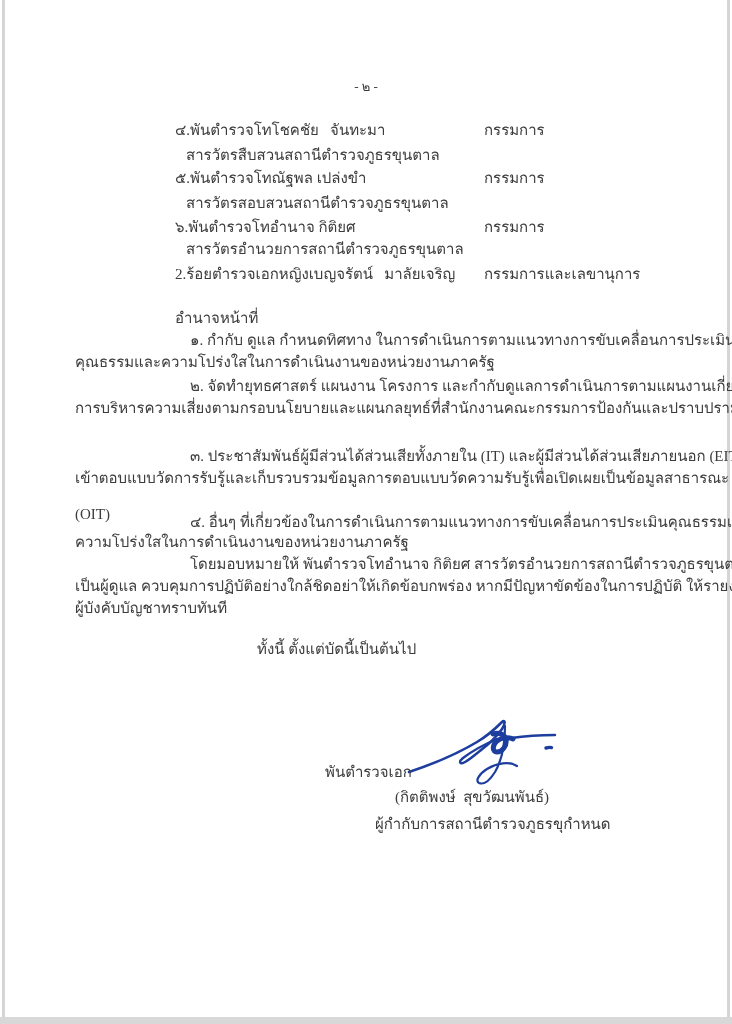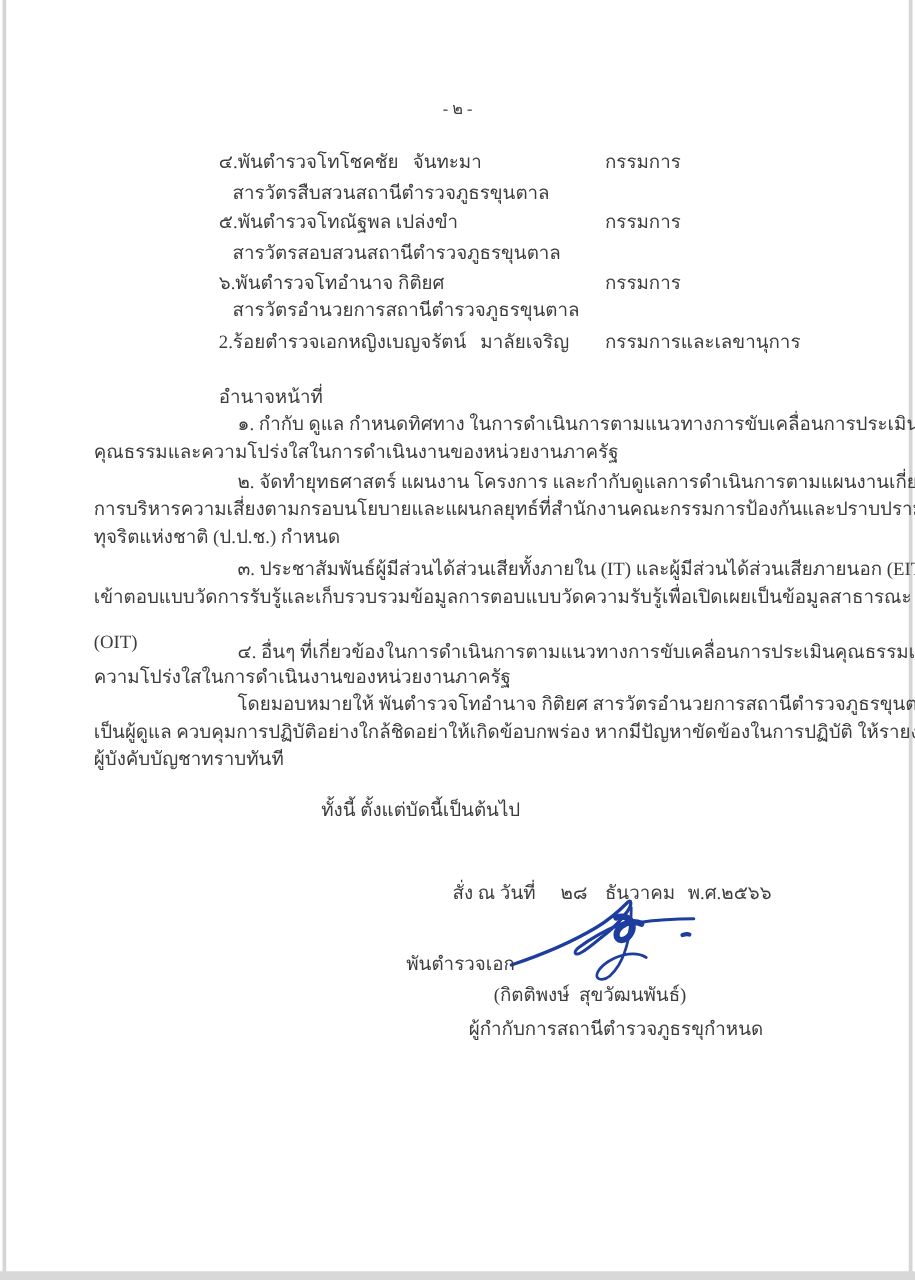--- a/index.html
+++ b/index.html
@@ -81,35 +81,31 @@
 
   <div class="line name-col" style="top:264px">2.ร้อยตำรวจเอกหญิงเบญจรัตน์   มาลัยเจริญ</div>
   <div class="line role-col" style="top:264px">กรรมการและเลขานุการ</div>
 
   <div class="line name-col" style="top:308px">อำนาจหน้าที่</div>
 
   <div class="line duty-indent" style="top:330px">๑. กำกับ ดูแล กำหนดทิศทาง ในการดำเนินการตามแนวทางการขับเคลื่อนการประเมิน</div>
   <div class="line duty-cont" style="top:352px">คุณธรรมและความโปร่งใสในการดำเนินงานของหน่วยงานภาครัฐ</div>
   <div class="line duty-indent" style="top:376px">๒. จัดทำยุทธศาสตร์ แผนงาน โครงการ และกำกับดูแลการดำเนินการตามแผนงานเกี่ยวกับ</div>
   <div class="line duty-cont" style="top:398px">การบริหารความเสี่ยงตามกรอบนโยบายและแผนกลยุทธ์ที่สำนักงานคณะกรรมการป้องกันและปราบปรามการ</div>
-  <div class="line duty-cont" style="top:420px">ทุจริตแห่งชาติ (ป.ป.ช.) กำหนด</div>
   <div class="line duty-indent" style="top:446px">๓. ประชาสัมพันธ์ผู้มีส่วนได้ส่วนเสียทั้งภายใน (IT) และผู้มีส่วนได้ส่วนเสียภายนอก (EIT)</div>
   <div class="line duty-cont" style="top:468px">เข้าตอบแบบวัดการรับรู้และเก็บรวบรวมข้อมูลการตอบแบบวัดความรับรู้เพื่อเปิดเผยเป็นข้อมูลสาธารณะ</div>
   <div class="line duty-cont" style="top:504px">(OIT)</div>
   <div class="line duty-indent" style="top:512px">๔. อื่นๆ ที่เกี่ยวข้องในการดำเนินการตามแนวทางการขับเคลื่อนการประเมินคุณธรรมและ</div>
   <div class="line duty-cont" style="top:532px">ความโปร่งใสในการดำเนินงานของหน่วยงานภาครัฐ</div>
   <div class="line duty-indent" style="top:554px">โดยมอบหมายให้ พันตำรวจโทอำนาจ กิติยศ สารวัตรอำนวยการสถานีตำรวจภูธรขุนตาล</div>
   <div class="line duty-cont" style="top:576px">เป็นผู้ดูแล ควบคุมการปฏิบัติอย่างใกล้ชิดอย่าให้เกิดข้อบกพร่อง หากมีปัญหาขัดข้องในการปฏิบัติ ให้รายงาน</div>
   <div class="line duty-cont" style="top:598px">ผู้บังคับบัญชาทราบทันที</div>
 
   <div class="line" style="top:639px; left:257px">ทั้งนี้ ตั้งแต่บัดนี้เป็นต้นไป</div>
 
-  <div class="line order-date" style="top:685px; left:347px">
-    <span class="od-label">สั่ง ณ วันที่</span><span class="od-day">๒๘</span><span class="od-month">ธันวาคม</span><span class="od-year">พ.ศ.๒๕๖๖</span>
-  </div>
 
   <svg class="sig-svg" viewBox="0 0 158 88">
     <g fill="none" stroke-linecap="round" stroke-linejoin="round" stroke="#1d3e9e">
       <path d="M4 64 C 28 56, 52 46, 72 34 C 84 27, 93 18, 97 14 C 100 11, 101 15, 97 21 C 92 28, 84 36, 76 42" stroke-width="2.6"></path>
       <path d="M76 42 C 70 47, 64 52, 60 54 C 55 57, 53 54, 58 50 C 66 44, 80 36, 92 31" stroke-width="2.4"></path>
       <path d="M88 26 C 94 24, 100 26, 101 32 C 102 38, 97 44, 92 44 C 87 44, 87 37, 92 33 C 97 29, 104 29, 108 31" stroke-width="5"></path>
       <path d="M106 30 C 120 28, 136 27, 150 27" stroke-width="2.4"></path>
       <path d="M100 18 C 100 34, 97 52, 90 64 C 85 72, 79 77, 74 75 C 70 73, 74 66, 82 61 C 92 55, 104 53, 112 58" stroke-width="2.2"></path>
       <path d="M141 40 C 143 39.4, 145 39.2, 146.5 39.6" stroke-width="3.4"></path>
     </g>

